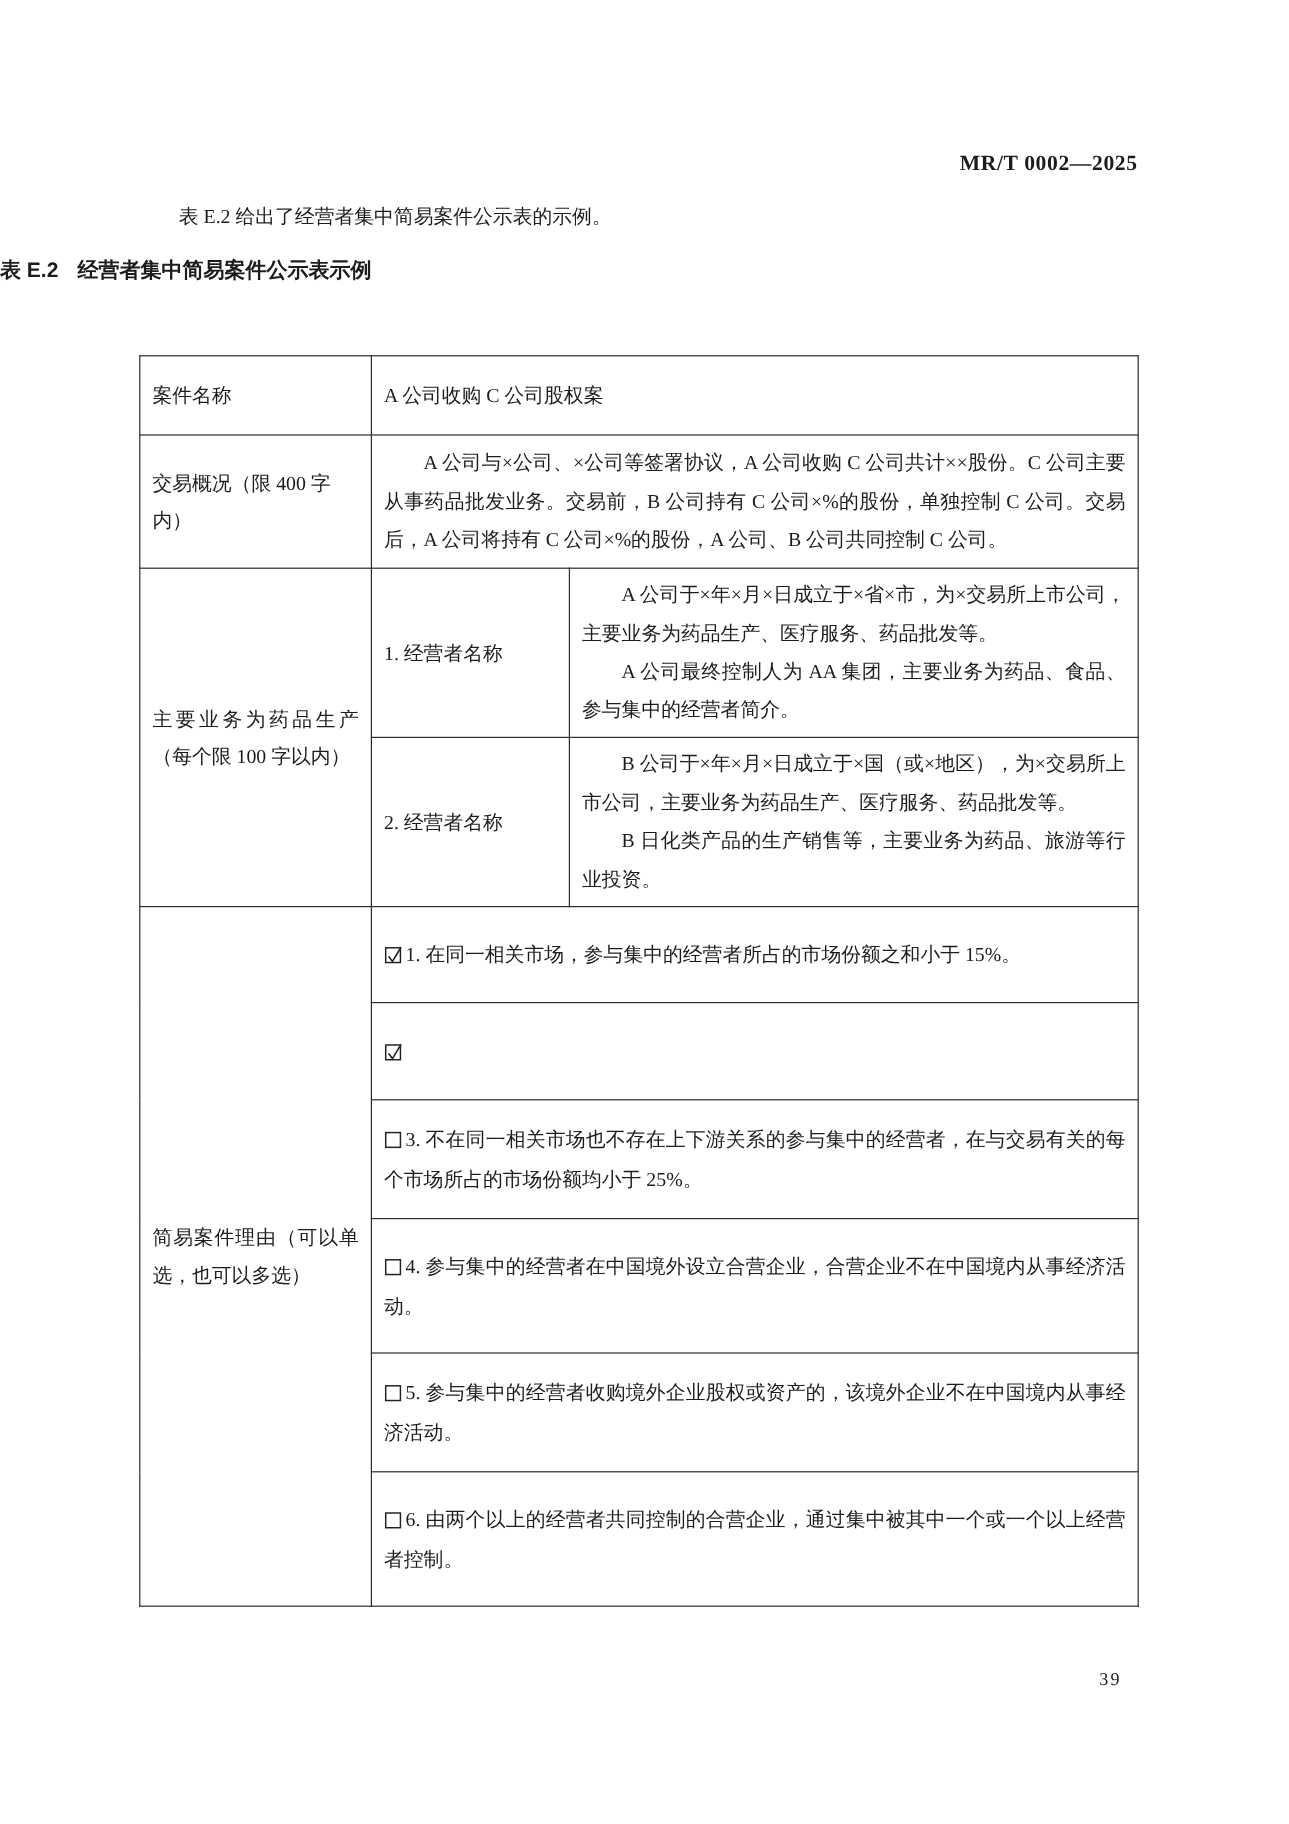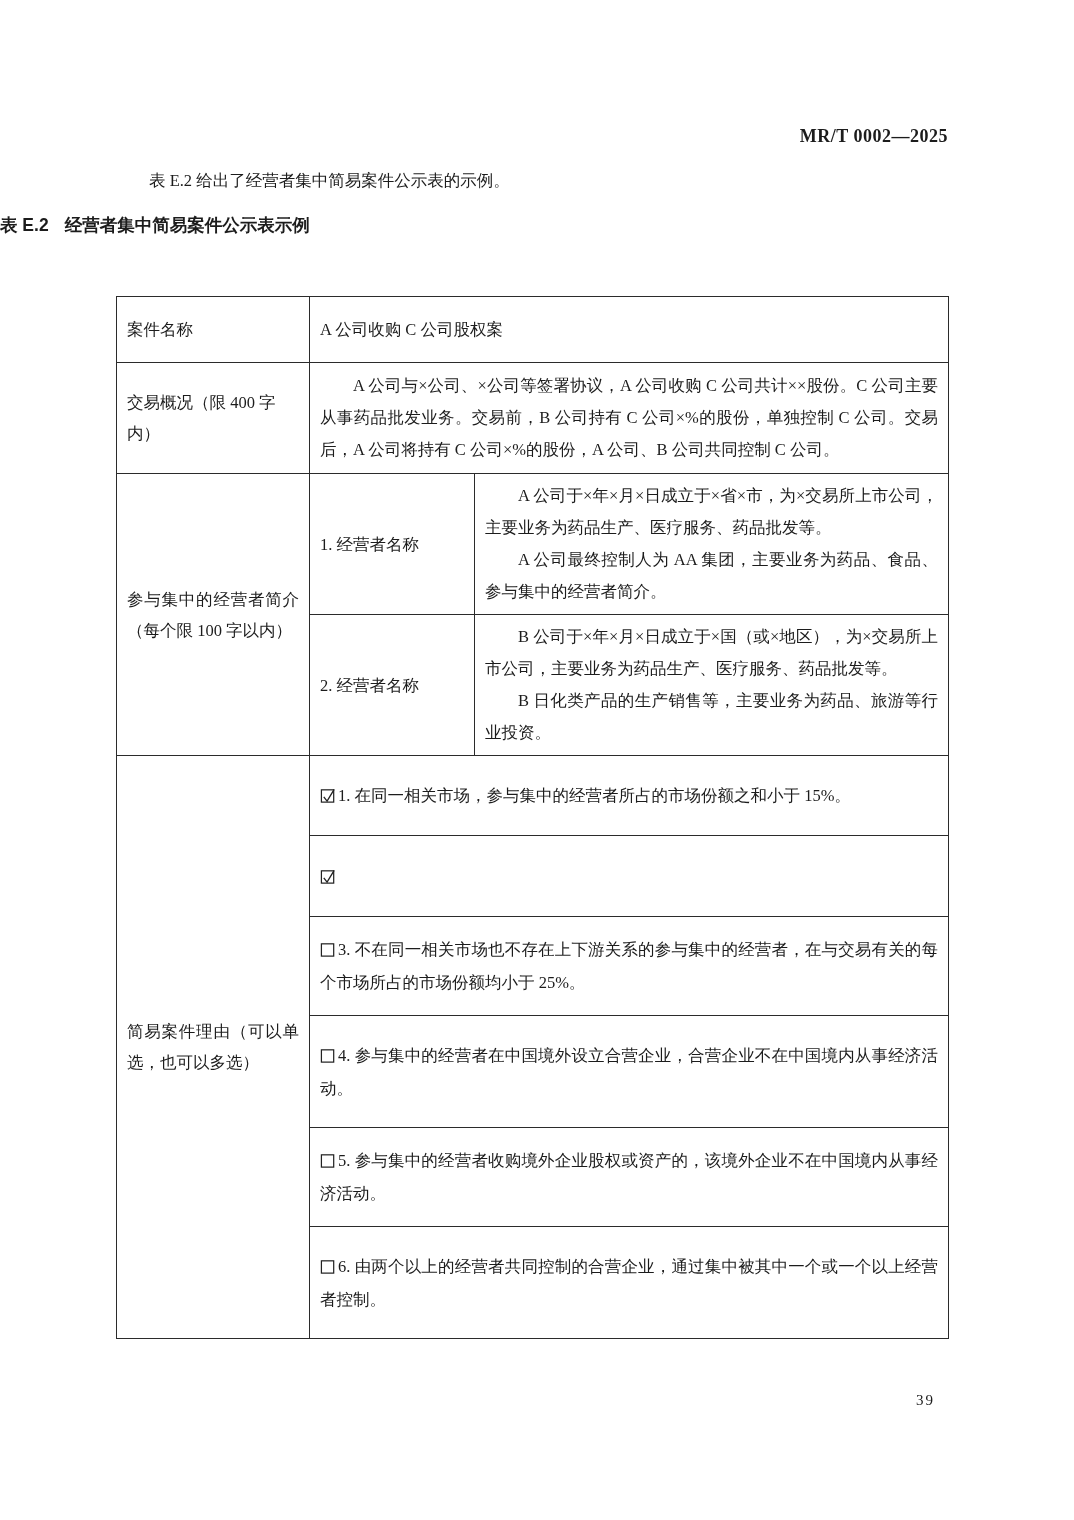--- a/index.html
+++ b/index.html
@@ -123,21 +123,21 @@
     </tr>
 
     <tr class="h111">
       <td class="th-label">交易概况（限 400 字内）</td>
       <td colspan="2">
         <p class="cell-para">A 公司与×公司、×公司等签署协议，A 公司收购 C 公司共计××股份。C 公司主要从事药品批发业务。交易前，B 公司持有 C 公司×%的股份，单独控制 C 公司。交易后，A 公司将持有 C 公司×%的股份，A 公司、B 公司共同控制 C 公司。</p>
       </td>
     </tr>
 
     <tr class="h129">
-      <td rowspan="2" class="th-label justified">参与集中的经营者简介（每个限 100 字以内）</td>
+      <td rowspan="2" class="th-label justified">主要业务为药品生产（每个限 100 字以内）</td>
       <td class="op-label">1. 经营者名称</td>
       <td class="cell-para">
         <p>A 公司于×年×月×日成立于×省×市，为×交易所上市公司，主要业务为药品生产、医疗服务、药品批发等。</p>
         <p>A 公司最终控制人为 AA 集团，主要业务为药品、食品、参与集中的经营者简介。</p>
       </td>
     </tr>
     <tr class="h133">
       <td class="op-label">2. 经营者名称</td>
       <td class="cell-para">
         <p>B 公司于×年×月×日成立于×国（或×地区），为×交易所上市公司，主要业务为药品生产、医疗服务、药品批发等。</p>

